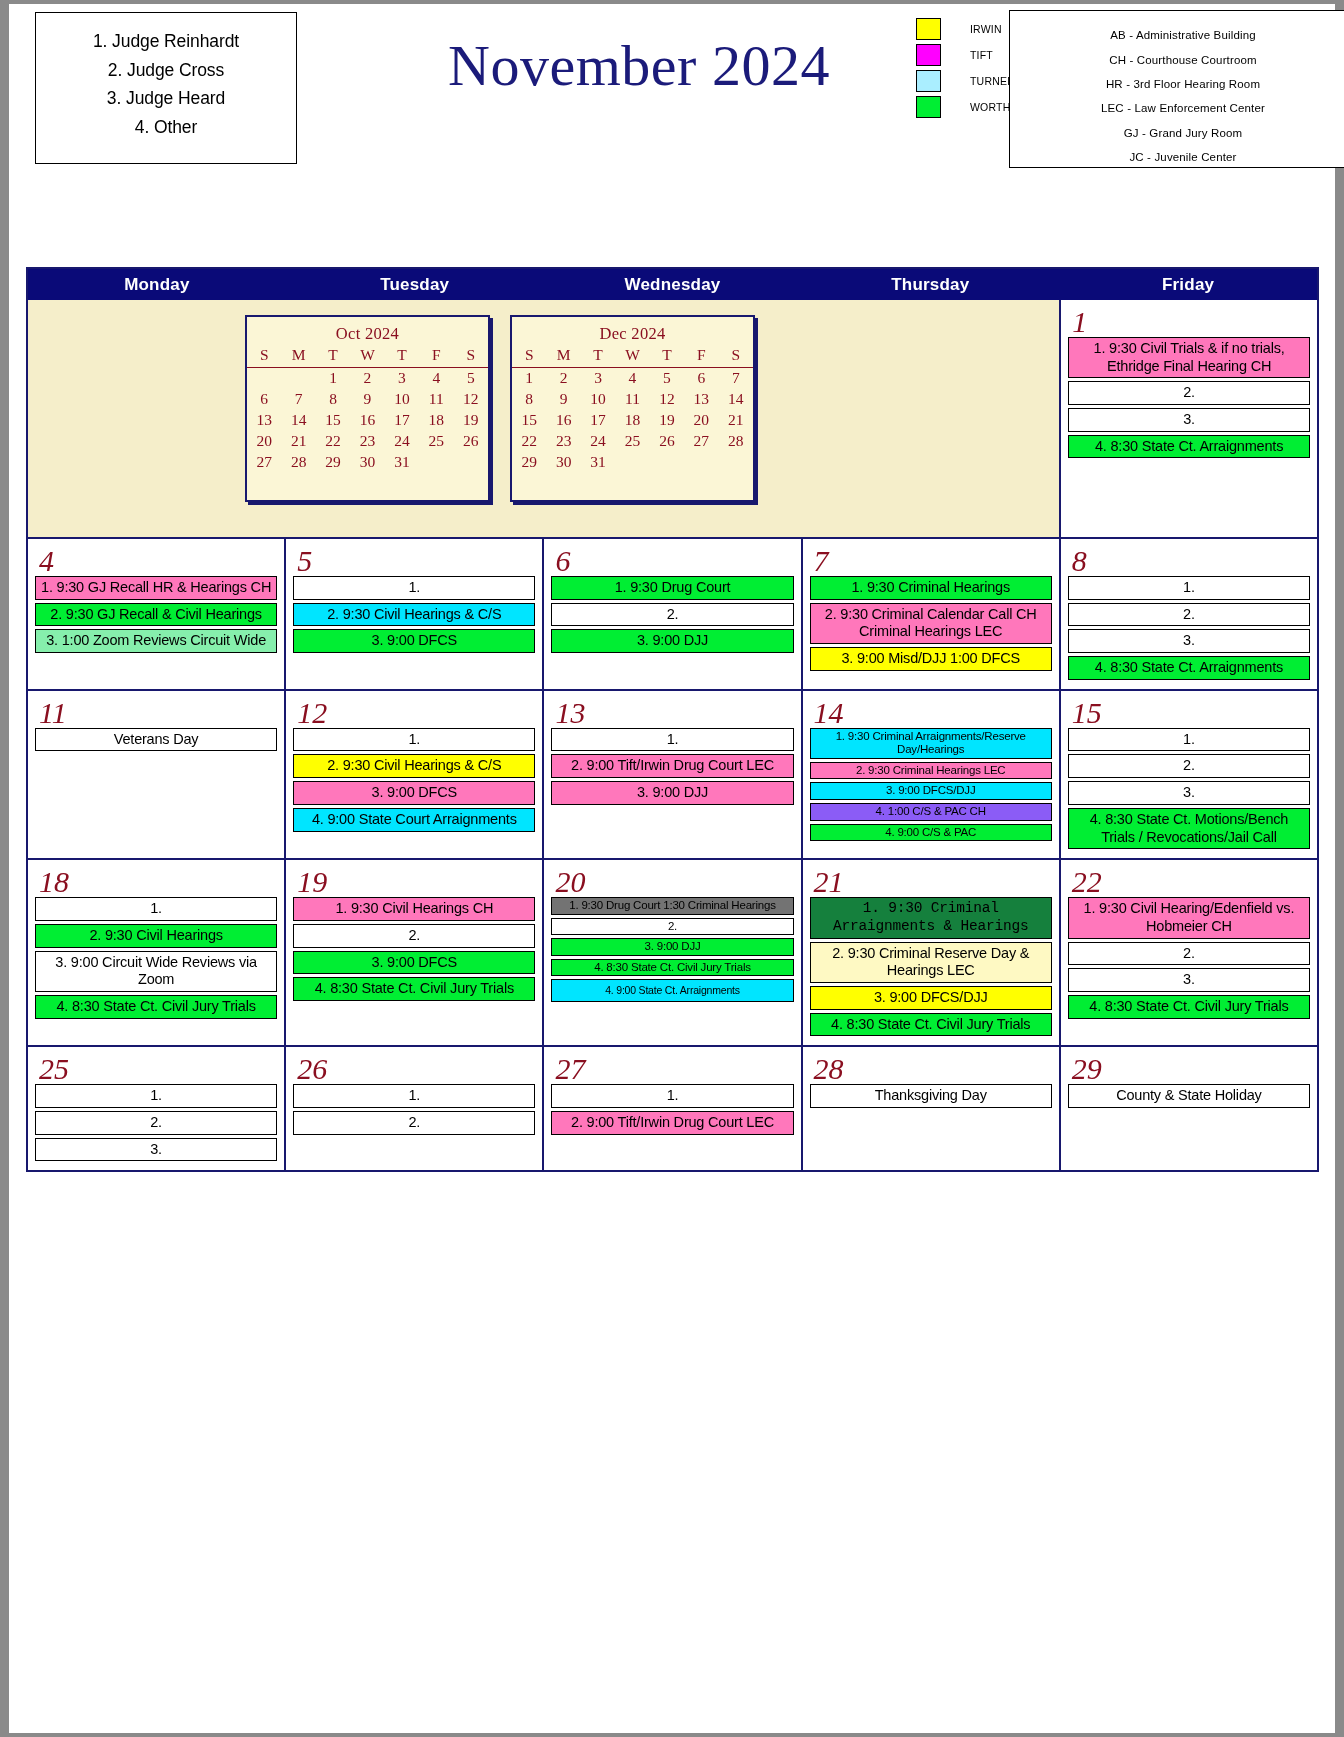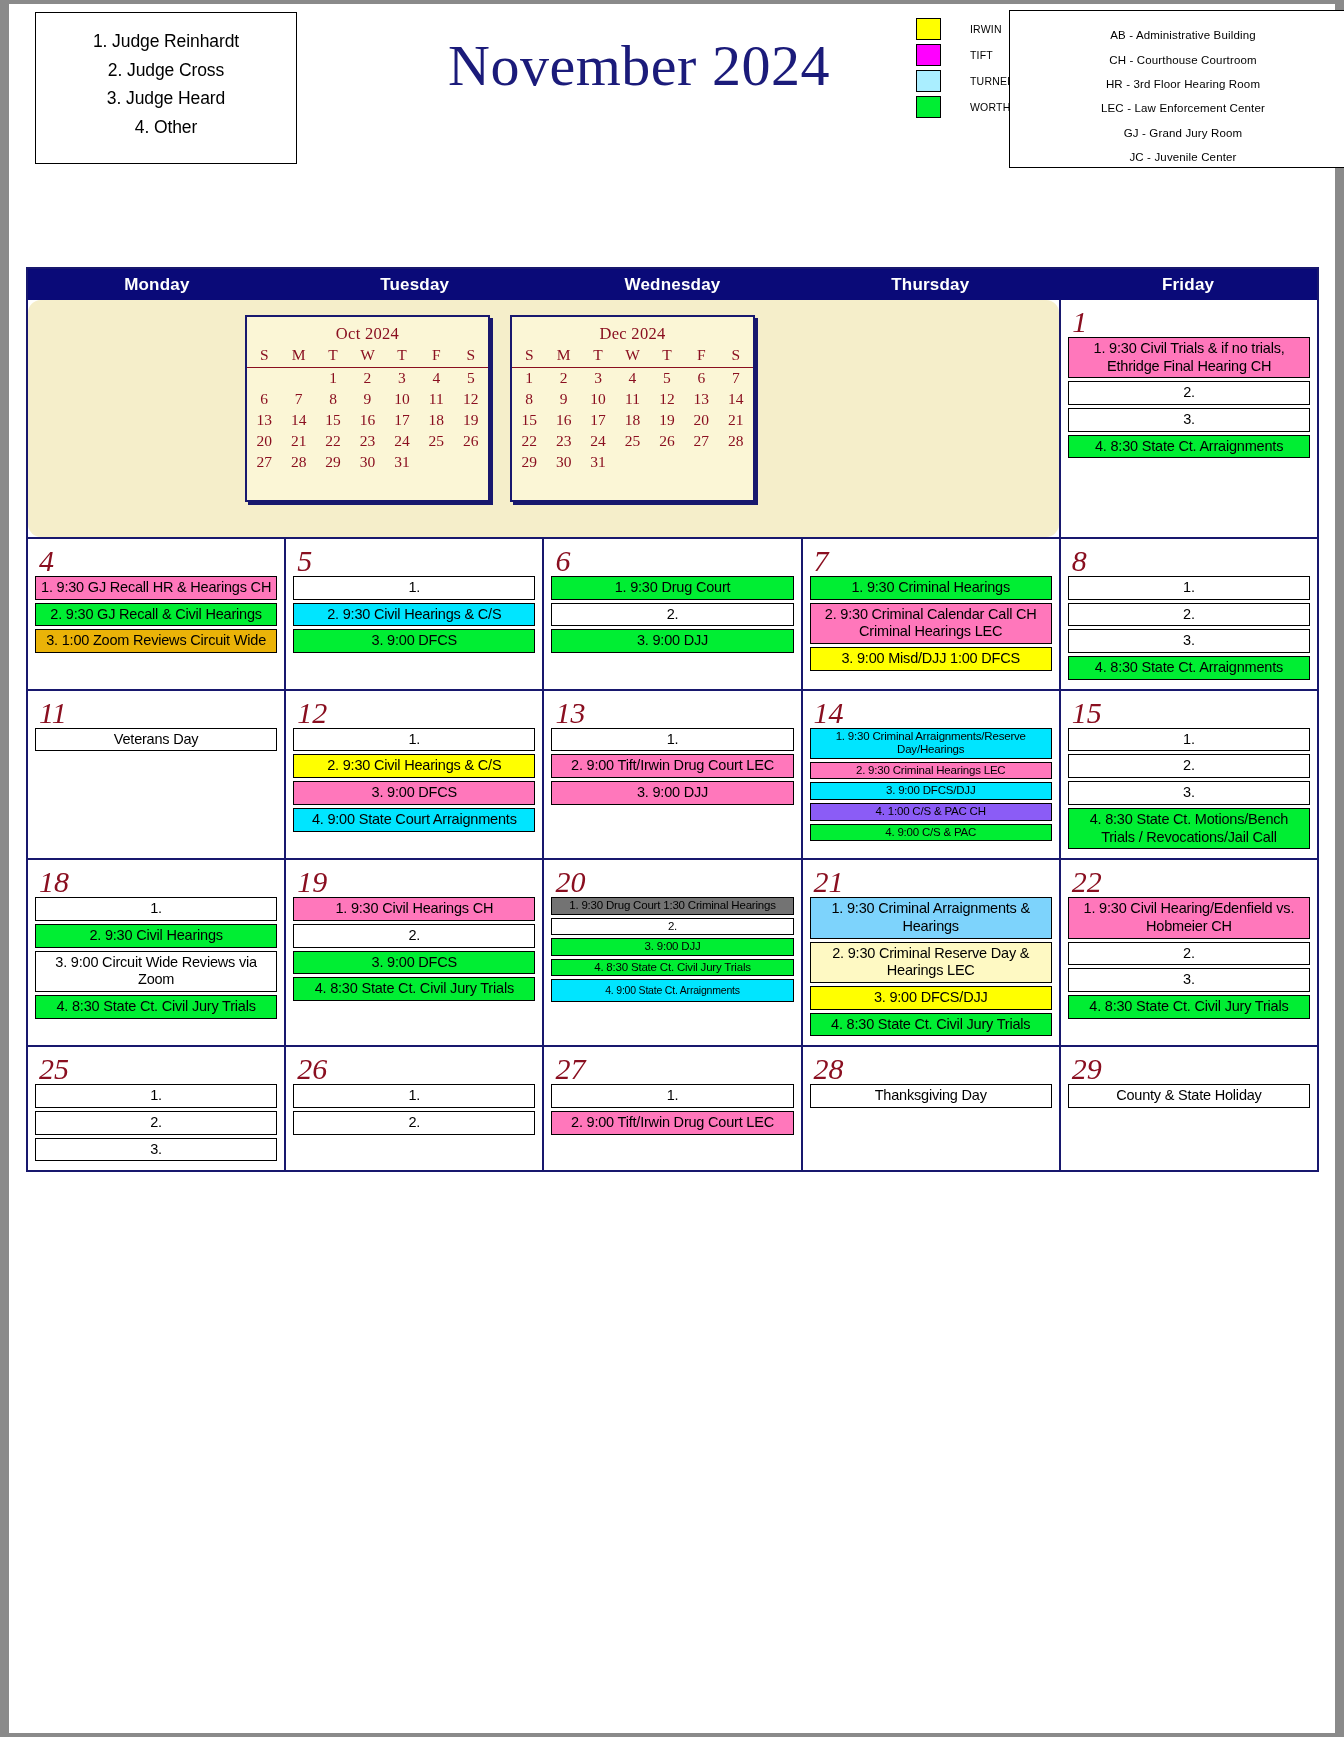--- a/index.html
+++ b/index.html
@@ -179,21 +179,20 @@
   .miniband {
     flex: 0 0 auto;
     width: 80%;
     background: #f5eeca;
     border-left: none;
     position: relative;
     padding: 0;
     background-image:
       radial-gradient(#e8ddb0 0.6px, transparent 0.6px);
     background-size: 4px 4px;
-    border-radius: 13px;
   }
   .mini {
     position: absolute;
     border: 2.5px solid #18186e;
     background: #fbf6d6;
     box-sizing: border-box;
     background-image: radial-gradient(#efe7bd 0.6px, transparent 0.6px);
     background-size: 4px 4px;
     box-shadow: 3px 3px 0 #18186e;
   }
@@ -433,21 +432,21 @@
               <div class="event" style="background: rgb(0, 238, 51);">4. 8:30 State Ct. Arraignments</div>
             </div>
           </div>
         </div>
         <div class="week">
           <div class="daycell">
             <div class="daynum">4</div>
             <div class="events">
               <div class="event" style="background: rgb(255, 119, 187);">1. 9:30 GJ Recall HR &amp; Hearings CH</div>
               <div class="event" style="background: rgb(0, 238, 51);">2. 9:30 GJ Recall &amp; Civil Hearings</div>
-              <div class="event" style="background: #eab308;">3. 1:00 Zoom Reviews Circuit Wide</div>
+              <div class="event" style="background: #86efac;">3. 1:00 Zoom Reviews Circuit Wide</div>
             </div>
           </div>
           <div class="daycell">
             <div class="daynum">5</div>
             <div class="events">
               <div class="event" style="background: rgb(255, 255, 255);">1.</div>
               <div class="event" style="background: rgb(0, 229, 255);">2. 9:30 Civil Hearings &amp; C/S</div>
               <div class="event" style="background: rgb(0, 238, 51);">3. 9:00 DFCS</div>
             </div>
           </div>
@@ -546,21 +545,21 @@
               <div class="event small" style="background: #737373;">1. 9:30 Drug Court 1:30 Criminal Hearings</div>
               <div class="event small" style="background: rgb(255, 255, 255);">2.</div>
               <div class="event small" style="background: rgb(0, 238, 51);">3. 9:00 DJJ</div>
               <div class="event small" style="background: rgb(0, 238, 51);">4.  8:30 State Ct. Civil Jury Trials</div>
               <div class="event tiny" style="background: rgb(0, 229, 255);">4. 9:00 State Ct. Arraignments</div>
             </div>
           </div>
           <div class="daycell">
             <div class="daynum">21</div>
             <div class="events">
-              <div class="event" style="background: #7dd3fc;">1. 9:30 Criminal Arraignments &amp; Hearings</div>
+              <div class="event" style="background: #15803d; font-family: Liberation Mono, monospace;">1. 9:30 Criminal Arraignments &amp; Hearings</div>
               <div class="event" style="background: #fef9c3;">2. 9:30 Criminal Reserve Day &amp; Hearings LEC</div>
               <div class="event" style="background: rgb(255, 255, 0);">3. 9:00 DFCS/DJJ</div>
               <div class="event" style="background: rgb(0, 238, 51);">4. 8:30 State Ct. Civil Jury Trials</div>
             </div>
           </div>
           <div class="daycell">
             <div class="daynum">22</div>
             <div class="events">
               <div class="event" style="background: rgb(255, 119, 187);">1. 9:30 Civil Hearing/Edenfield vs. Hobmeier CH</div>
               <div class="event" style="background: rgb(255, 255, 255);">2.</div>

